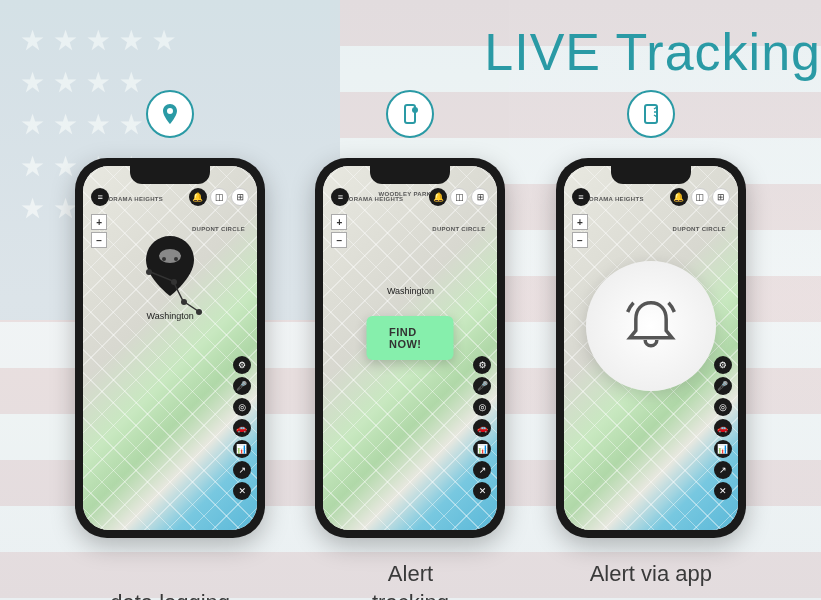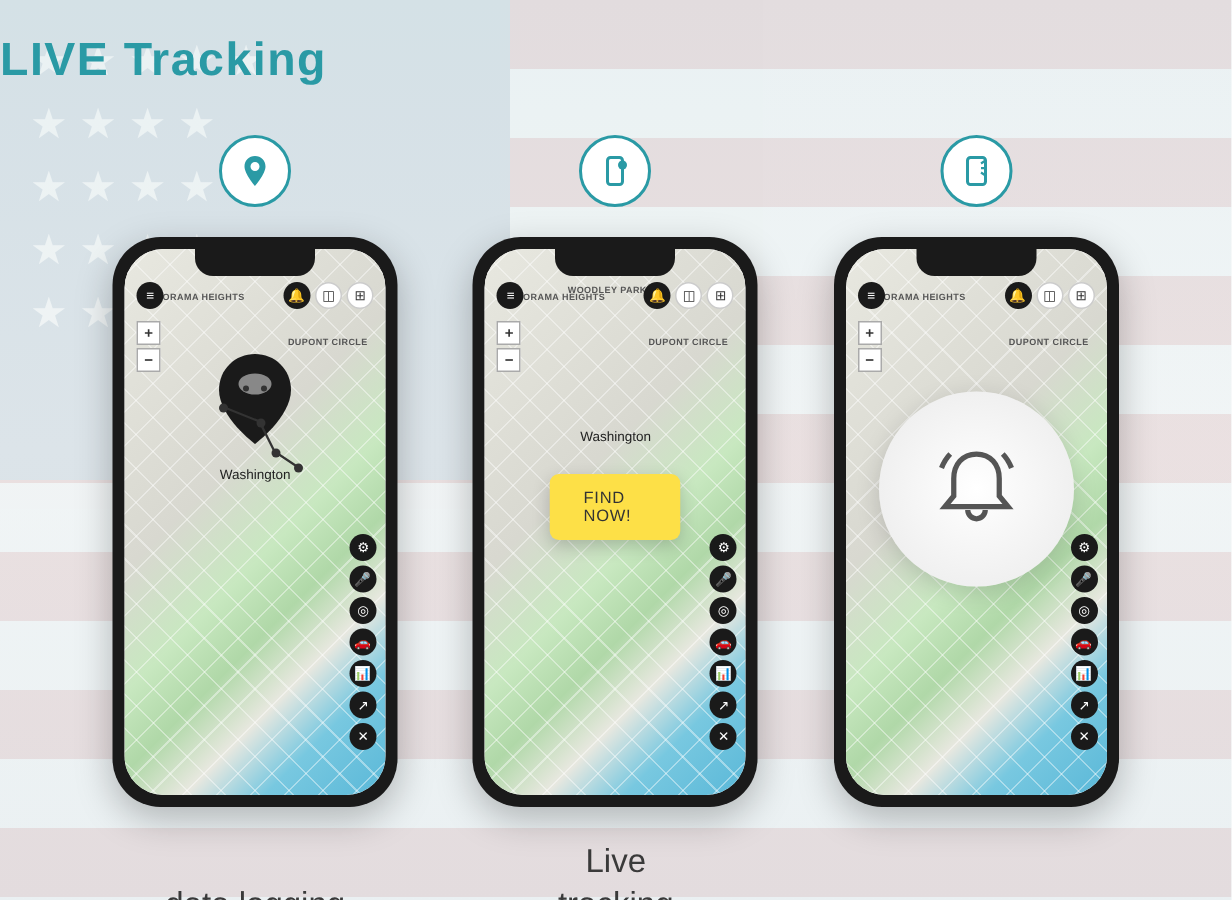--- a/index.html
+++ b/index.html
@@ -1,20 +1,20 @@
 <!DOCTYPE html>
 <html><head>
 <meta charset="utf-8">
 <style>
 *{margin:0;padding:0;box-sizing:border-box}
 body{width:821px;height:600px;background:linear-gradient(to bottom,#e8f0f2 0%,#f0f4f5 50%,#e8eff1 100%);font-family:Arial,Helvetica,sans-serif;position:relative;overflow:hidden}
 .flag-overlay{position:absolute;inset:0;opacity:0.08;pointer-events:none}
 .flag-overlay::before{content:"";position:absolute;top:0;left:0;width:821px;height:600px;background:repeating-linear-gradient(to bottom,#a00 0,#a00 46px,#fff 46px,#fff 92px)}
 .flag-overlay::after{content:"★ ★ ★ ★ ★\A ★ ★ ★ ★\A★ ★ ★ ★ ★\A ★ ★ ★ ★\A★ ★ ★ ★ ★";white-space:pre;position:absolute;top:0;left:0;width:300px;height:280px;background:#003a6b;color:#fff;font-size:28px;padding:20px;line-height:42px}
-.title{position:absolute;top:22px;left:0;width:100%;text-align:left;font-size:31px;font-weight:bold;color:#2a9aa5;letter-spacing:1px}
+.title{position:absolute;top:22px;left:0;width:100%;text-align:right;font-size:52px;font-weight:normal;color:#2a9aa5;letter-spacing:1px}
 .features{position:absolute;top:90px;left:0;width:100%;display:flex;justify-content:space-around;padding:0 50px}
 .feature{display:flex;flex-direction:column;align-items:center;width:220px}
 .icon-circle{width:48px;height:48px;border:2px solid #2a9aa5;border-radius:50%;display:flex;align-items:center;justify-content:center;background:#fff;margin-bottom:20px}
 .icon-circle svg{width:24px;height:24px;fill:#2a9aa5}
 .phone{width:190px;height:380px;background:#1a1a1a;border-radius:32px;padding:8px;box-shadow:0 8px 24px rgba(0,0,0,0.25);position:relative}
 .notch{position:absolute;top:8px;left:50%;transform:translateX(-50%);width:80px;height:18px;background:#1a1a1a;border-radius:0 0 12px 12px;z-index:10}
 .screen{width:100%;height:100%;background:#fff;border-radius:26px;overflow:hidden;position:relative}
 .map{position:absolute;inset:0;background:linear-gradient(135deg,#e8e8e0 0%,#d8d8d0 40%,#c8e8c0 55%,#b0d8a8 65%,#e8e8e0 75%,#78c8e0 85%,#5ab8d8 100%)}
 .grid-lines{position:absolute;inset:0;background-image:repeating-linear-gradient(45deg,transparent,transparent 15px,rgba(255,255,255,0.4) 15px,rgba(255,255,255,0.4) 16px),repeating-linear-gradient(-45deg,transparent,transparent 15px,rgba(255,255,255,0.4) 15px,rgba(255,255,255,0.4) 16px)}
 .area-label{position:absolute;font-size:6px;font-weight:bold;color:#555;text-transform:uppercase;letter-spacing:0.3px}
@@ -25,21 +25,21 @@
 .ctrl.light{background:#fff;color:#333;border:1px solid #ccc}
 .zoom{position:absolute;top:48px;left:8px;display:flex;flex-direction:column;gap:2px}
 .zoom-btn{width:16px;height:16px;background:#fff;border:1px solid #aaa;font-size:10px;display:flex;align-items:center;justify-content:center;font-weight:bold;color:#333}
 .side-controls{position:absolute;right:6px;bottom:30px;display:flex;flex-direction:column;gap:3px}
 .side-controls .ctrl{width:18px;height:18px}
 .marker{position:absolute;top:70px;left:50%;transform:translateX(-50%)}
 .marker svg{width:48px;height:60px}
 .route{position:absolute;top:100px;left:55px;width:70px;height:50px}
 .route-line{position:absolute;width:100%;height:100%}
 .route-dot{position:absolute;width:6px;height:6px;background:#333;border-radius:50%}
-.find-btn{position:absolute;top:150px;left:50%;transform:translateX(-50%);background:#fde047;padding:10px 22px;border-radius:6px;font-size:11px;font-weight:normal;color:#333;box-shadow:0 4px 12px rgba(0,0,0,0.2);letter-spacing:0.5px}
+.find-btn{position:absolute;top:150px;left:50%;transform:translateX(-50%);background:#86efac;padding:10px 22px;border-radius:6px;font-size:11px;font-weight:bold;color:#333;box-shadow:0 4px 12px rgba(0,0,0,0.2);letter-spacing:0.5px}
 .bell-overlay{position:absolute;top:95px;left:50%;transform:translateX(-50%);width:130px;height:130px;background:radial-gradient(circle,#fff 0%,#f0f0f0 70%,#e0e0e0 100%);border-radius:50%;display:flex;align-items:center;justify-content:center;box-shadow:0 4px 16px rgba(0,0,0,0.15)}
 .bell-overlay svg{width:70px;height:70px;stroke:#555;fill:none;stroke-width:3}
 .caption{margin-top:22px;text-align:center;font-size:22px;color:#3a3a3a;line-height:1.3}
 </style>
 </head>
 <body>
 
 <div class="flag-overlay"></div>
 
 <div class="title">LIVE Tracking</div>
@@ -145,21 +145,21 @@
           <div class="ctrl">🎤</div>
           <div class="ctrl">◎</div>
           <div class="ctrl">🚗</div>
           <div class="ctrl">📊</div>
           <div class="ctrl">↗</div>
           <div class="ctrl">✕</div>
         </div>
       </div>
     </div>
     <div class="caption">
-      <span>Live</span><br><span>tracking</span>
+      <span>Alert</span><br><span>tracking</span>
     </div>
   </div>
 
   <div class="feature">
     <div class="icon-circle">
       <svg viewBox="0 0 24 24">
           <rect x="6" y="3" width="12" height="18" rx="2" fill="none" stroke="#2a9aa5" stroke-width="2"></rect>
           <path d="M15 7l3-2M15 10h4M15 13l3 2" stroke="#2a9aa5" stroke-width="1.5" fill="none"></path>
         </svg>
     </div>
@@ -196,15 +196,18 @@
           <div class="ctrl">⚙</div>
           <div class="ctrl">🎤</div>
           <div class="ctrl">◎</div>
           <div class="ctrl">🚗</div>
           <div class="ctrl">📊</div>
           <div class="ctrl">↗</div>
           <div class="ctrl">✕</div>
         </div>
       </div>
     </div>
+    <div class="caption">
+      <span>Alert via app</span><br><span></span>
+    </div>
   </div>
 
 </div>
 
 </body></html>

